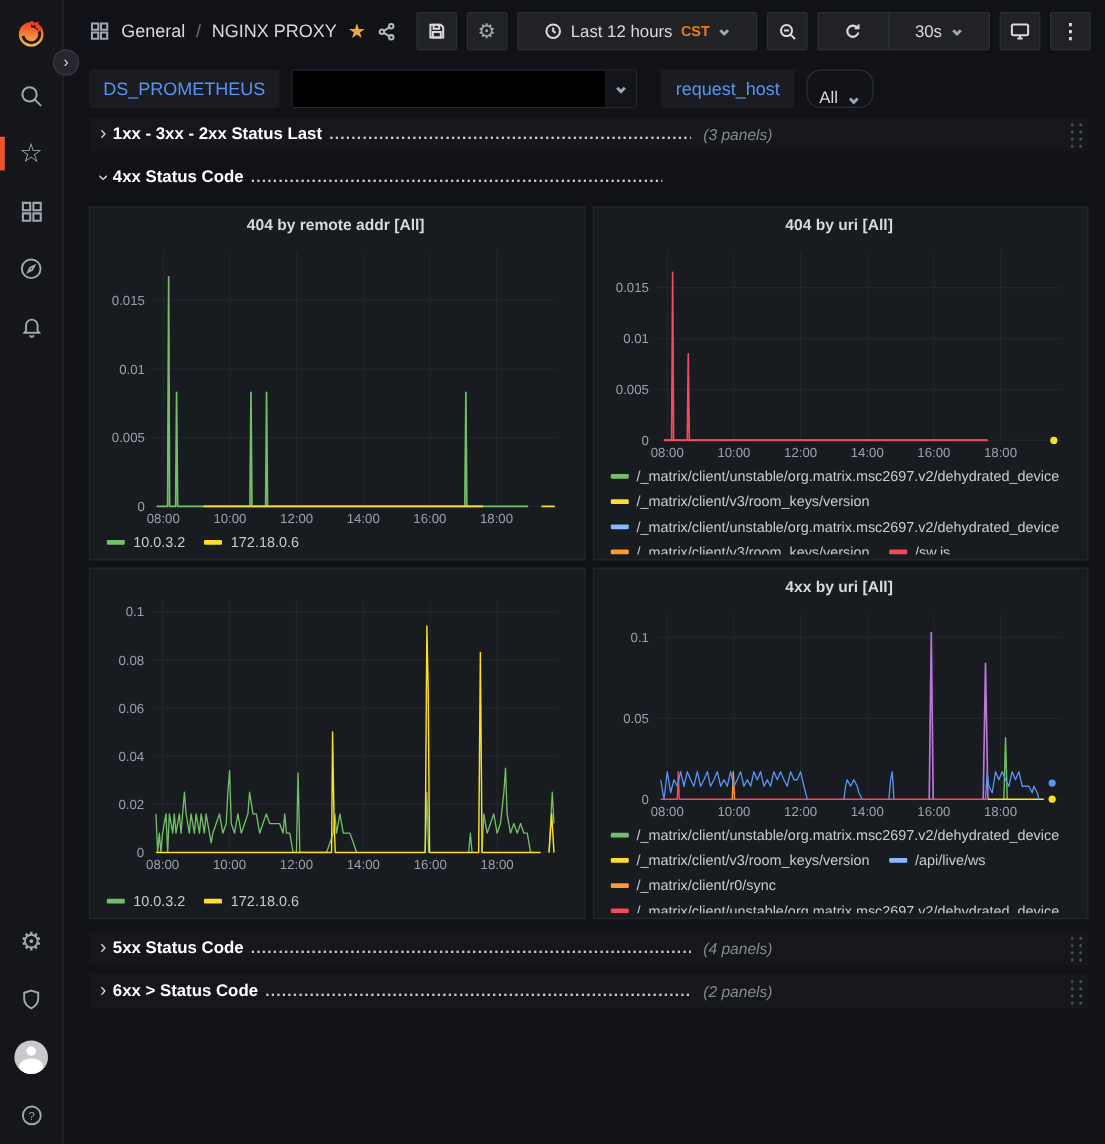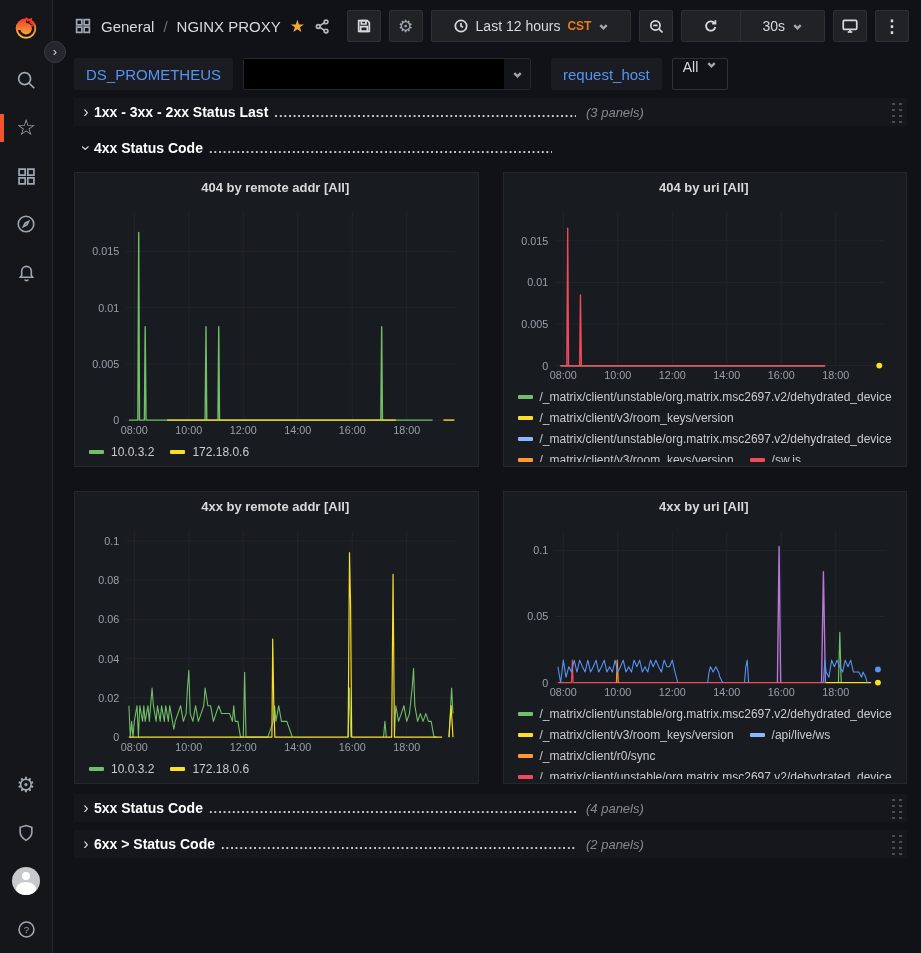--- a/index.html
+++ b/index.html
@@ -43,37 +43,37 @@
   .tz { color:#eb7b18; font-size:12px; font-weight:700; }
   .kebab { font-size:17px; font-weight:700; color:#d8d9da; letter-spacing:0; }
 
   .varrow { height:44px; display:flex; align-items:center; gap:10px; padding:0 0 0 21px; }
   .var-chip { height:32px; display:flex; align-items:center; padding:0 12px; background:#1a1c22;
     border-radius:2px; color:#5794f2; font-size:15px; font-weight:500; }
   .ds-select { height:32px; width:288px; background:#000; border:1px solid #26282f; border-radius:2px;
     display:flex; align-items:center; cursor:pointer; }
   .ds-select .blackbox { flex:1; height:100%; background:#000; }
   .ds-select .chev-zone { width:26px; height:30px; background:#14151a; display:flex; align-items:center; justify-content:center; }
-  .all-select { height:32px; padding:0 10px; border:1px solid #2c2f36; border-radius:2px; background:transparent;
-    display:flex; align-items:flex-start; gap:8px; font-size:14px; color:#d8d9da; cursor:pointer; }
+  .all-select { height:32px; padding:0 10px; border:1px solid #2c2f36; border-radius:12px; background:transparent;
+    display:flex; align-items:flex-end; gap:8px; font-size:14px; color:#d8d9da; cursor:pointer; }
 
   .dash { padding:2px 14px 0 21px; }
 
   .rowhdr { height:28px; display:flex; align-items:center; margin-bottom:8px; padding:0 4px; cursor:pointer; }
   .rowhdr.shaded { background:#16171d; }
   .rowhdr .chev { color:#d8d9da; font-size:16px; width:16px; text-align:center; }
   .rowhdr .chev.open { display:inline-block; transform:rotate(90deg); }
   .row-left { display:flex; align-items:baseline; width:498px; overflow:hidden; white-space:nowrap; }
   .row-title { font-size:14px; font-weight:700; color:#ffffff; margin-right:6px; }
   .row-dots { flex:1; overflow:hidden; font-size:13px; font-weight:700; color:#c7cbd1; letter-spacing:1px; }
   .row-count { font-size:13px; font-style:italic; color:#85888f; margin-left:10px; }
   .row-grip { margin-left:auto; width:14px; height:24px; cursor:grab;
     background:radial-gradient(circle, #4a4e57 1.1px, transparent 1.4px); background-size:7px 6px; background-position:1px 1px; }
 
-  .grid2 { display:grid; grid-template-columns:1fr 1fr; grid-template-rows:295px 293px; gap:24px; margin-bottom:10px; }
+  .grid2 { display:grid; grid-template-columns:1fr 1fr; grid-template-rows:295px 293px; gap:6px; margin-bottom:10px; }
   .panel { background:#181b1f; border:1px solid #25272e; display:flex; flex-direction:column;
     padding:7px 10px 4px 8px; min-width:0; overflow:hidden; }
   .panel-title { text-align:center; font-size:13px; font-weight:600; color:#d8d9da; height:22px; cursor:pointer; }
   svg.chart { flex:1; width:100%; min-height:0; }
   .legend { display:flex; flex-wrap:wrap; column-gap:16px; padding-left:6px; overflow:hidden;align-items:center; }
   .legend.clip { max-height:76px; }
   .legend-item { display:flex; align-items:center; gap:7px; height:21px; font-size:12px;
     color:#c9cbd1; white-space:nowrap; cursor:pointer; }
   .swatch { width:15px; height:4px; border-radius:1px; flex:0 0 auto; }
 </style>
@@ -352,21 +352,20 @@
               <span class="swatch" style="background: rgb(255, 152, 48);"></span>
               <span>/_matrix/client/v3/room_keys/version</span>
             </div>
             <div class="legend-item">
               <span class="swatch" style="background: rgb(242, 73, 92);"></span>
               <span>/sw.js</span>
             </div>
           </div>
       </div>
       <div class="panel">
-        <div class="panel-title">4xx by remote addr [All]</div>
         <svg class="chart" viewBox="0 0 392 237">
             <line x1="52.330578512396684" x2="52.330578512396684" y1="8" y2="218" stroke="#23252c" stroke-width="1"></line>
             <text x="52.330578512396684" y="232" text-anchor="middle" fill="#9aa0ab" font-size="11" font-family="Liberation Sans, sans-serif">08:00</text>
             <line x1="107.8677685950413" x2="107.8677685950413" y1="8" y2="218" stroke="#23252c" stroke-width="1"></line>
             <text x="107.8677685950413" y="232" text-anchor="middle" fill="#9aa0ab" font-size="11" font-family="Liberation Sans, sans-serif">10:00</text>
             <line x1="163.40495867768593" x2="163.40495867768593" y1="8" y2="218" stroke="#23252c" stroke-width="1"></line>
             <text x="163.40495867768593" y="232" text-anchor="middle" fill="#9aa0ab" font-size="11" font-family="Liberation Sans, sans-serif">12:00</text>
             <line x1="218.94214876033055" x2="218.94214876033055" y1="8" y2="218" stroke="#23252c" stroke-width="1"></line>
             <text x="218.94214876033055" y="232" text-anchor="middle" fill="#9aa0ab" font-size="11" font-family="Liberation Sans, sans-serif">14:00</text>
             <line x1="274.47933884297515" x2="274.47933884297515" y1="8" y2="218" stroke="#23252c" stroke-width="1"></line>

